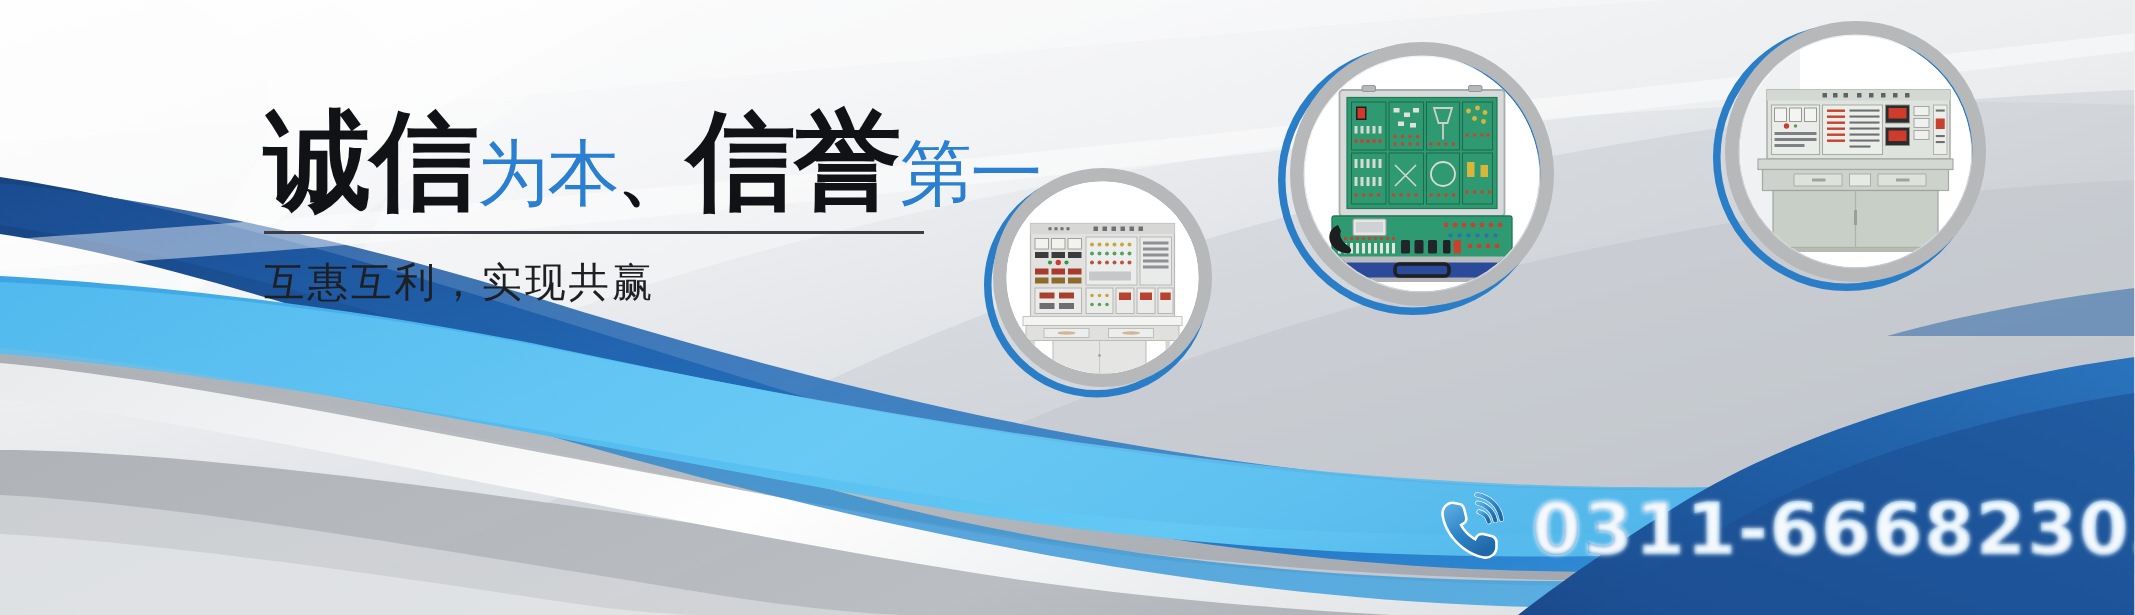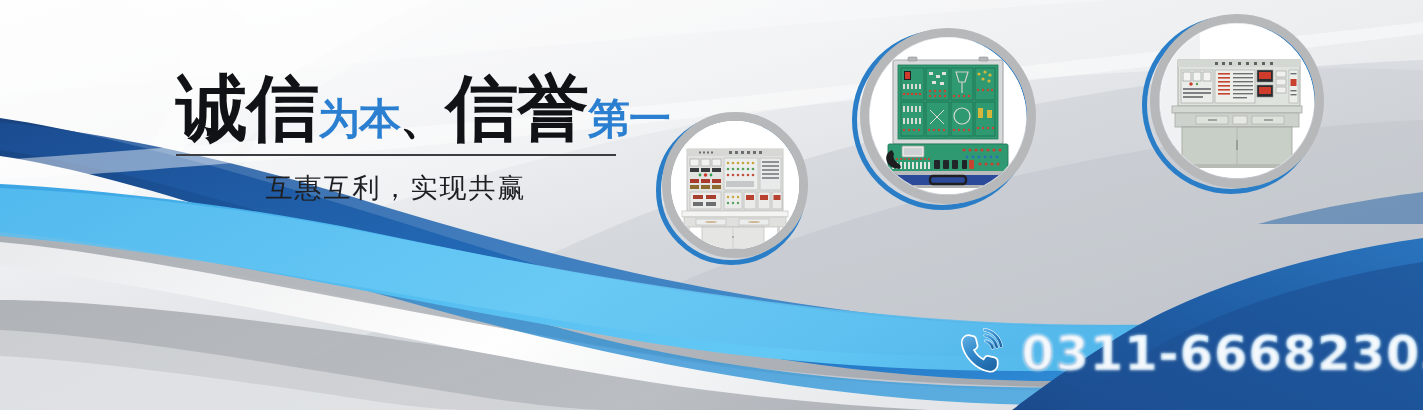--- a/index.html
+++ b/index.html
@@ -34,41 +34,41 @@
     font-weight: bold;
     letter-spacing: 0px;
   }
   .h-big {
     font-size: 72px;
     color: #111215;
     font-weight: bold;
     letter-spacing: -1px;
   }
   .h-small {
-    font-size: 42px;
+    font-size: 48px;
     color: #2a7fd0;
-    font-weight: bold;
+    font-weight: normal;
     letter-spacing: -1px;
   }
   .h-punct {
     font-size: 46px;
     color: #111215;
     font-weight: bold;
   }
   .headline-rule {
     margin-top: 10px;
     width: 440px;
     height: 2px;
     background: #3b3d42;
   }
   .subtitle {
     margin: 0;
     padding-top: 14px;
     width: 440px;
-    text-align: center;
+    text-align: left;
     font-size: 27px;
     color: #1d1f23;
     letter-spacing: 2px;
     white-space: nowrap;
   }
 
   
   .circle {
     position: absolute;
     border-radius: 50%;

